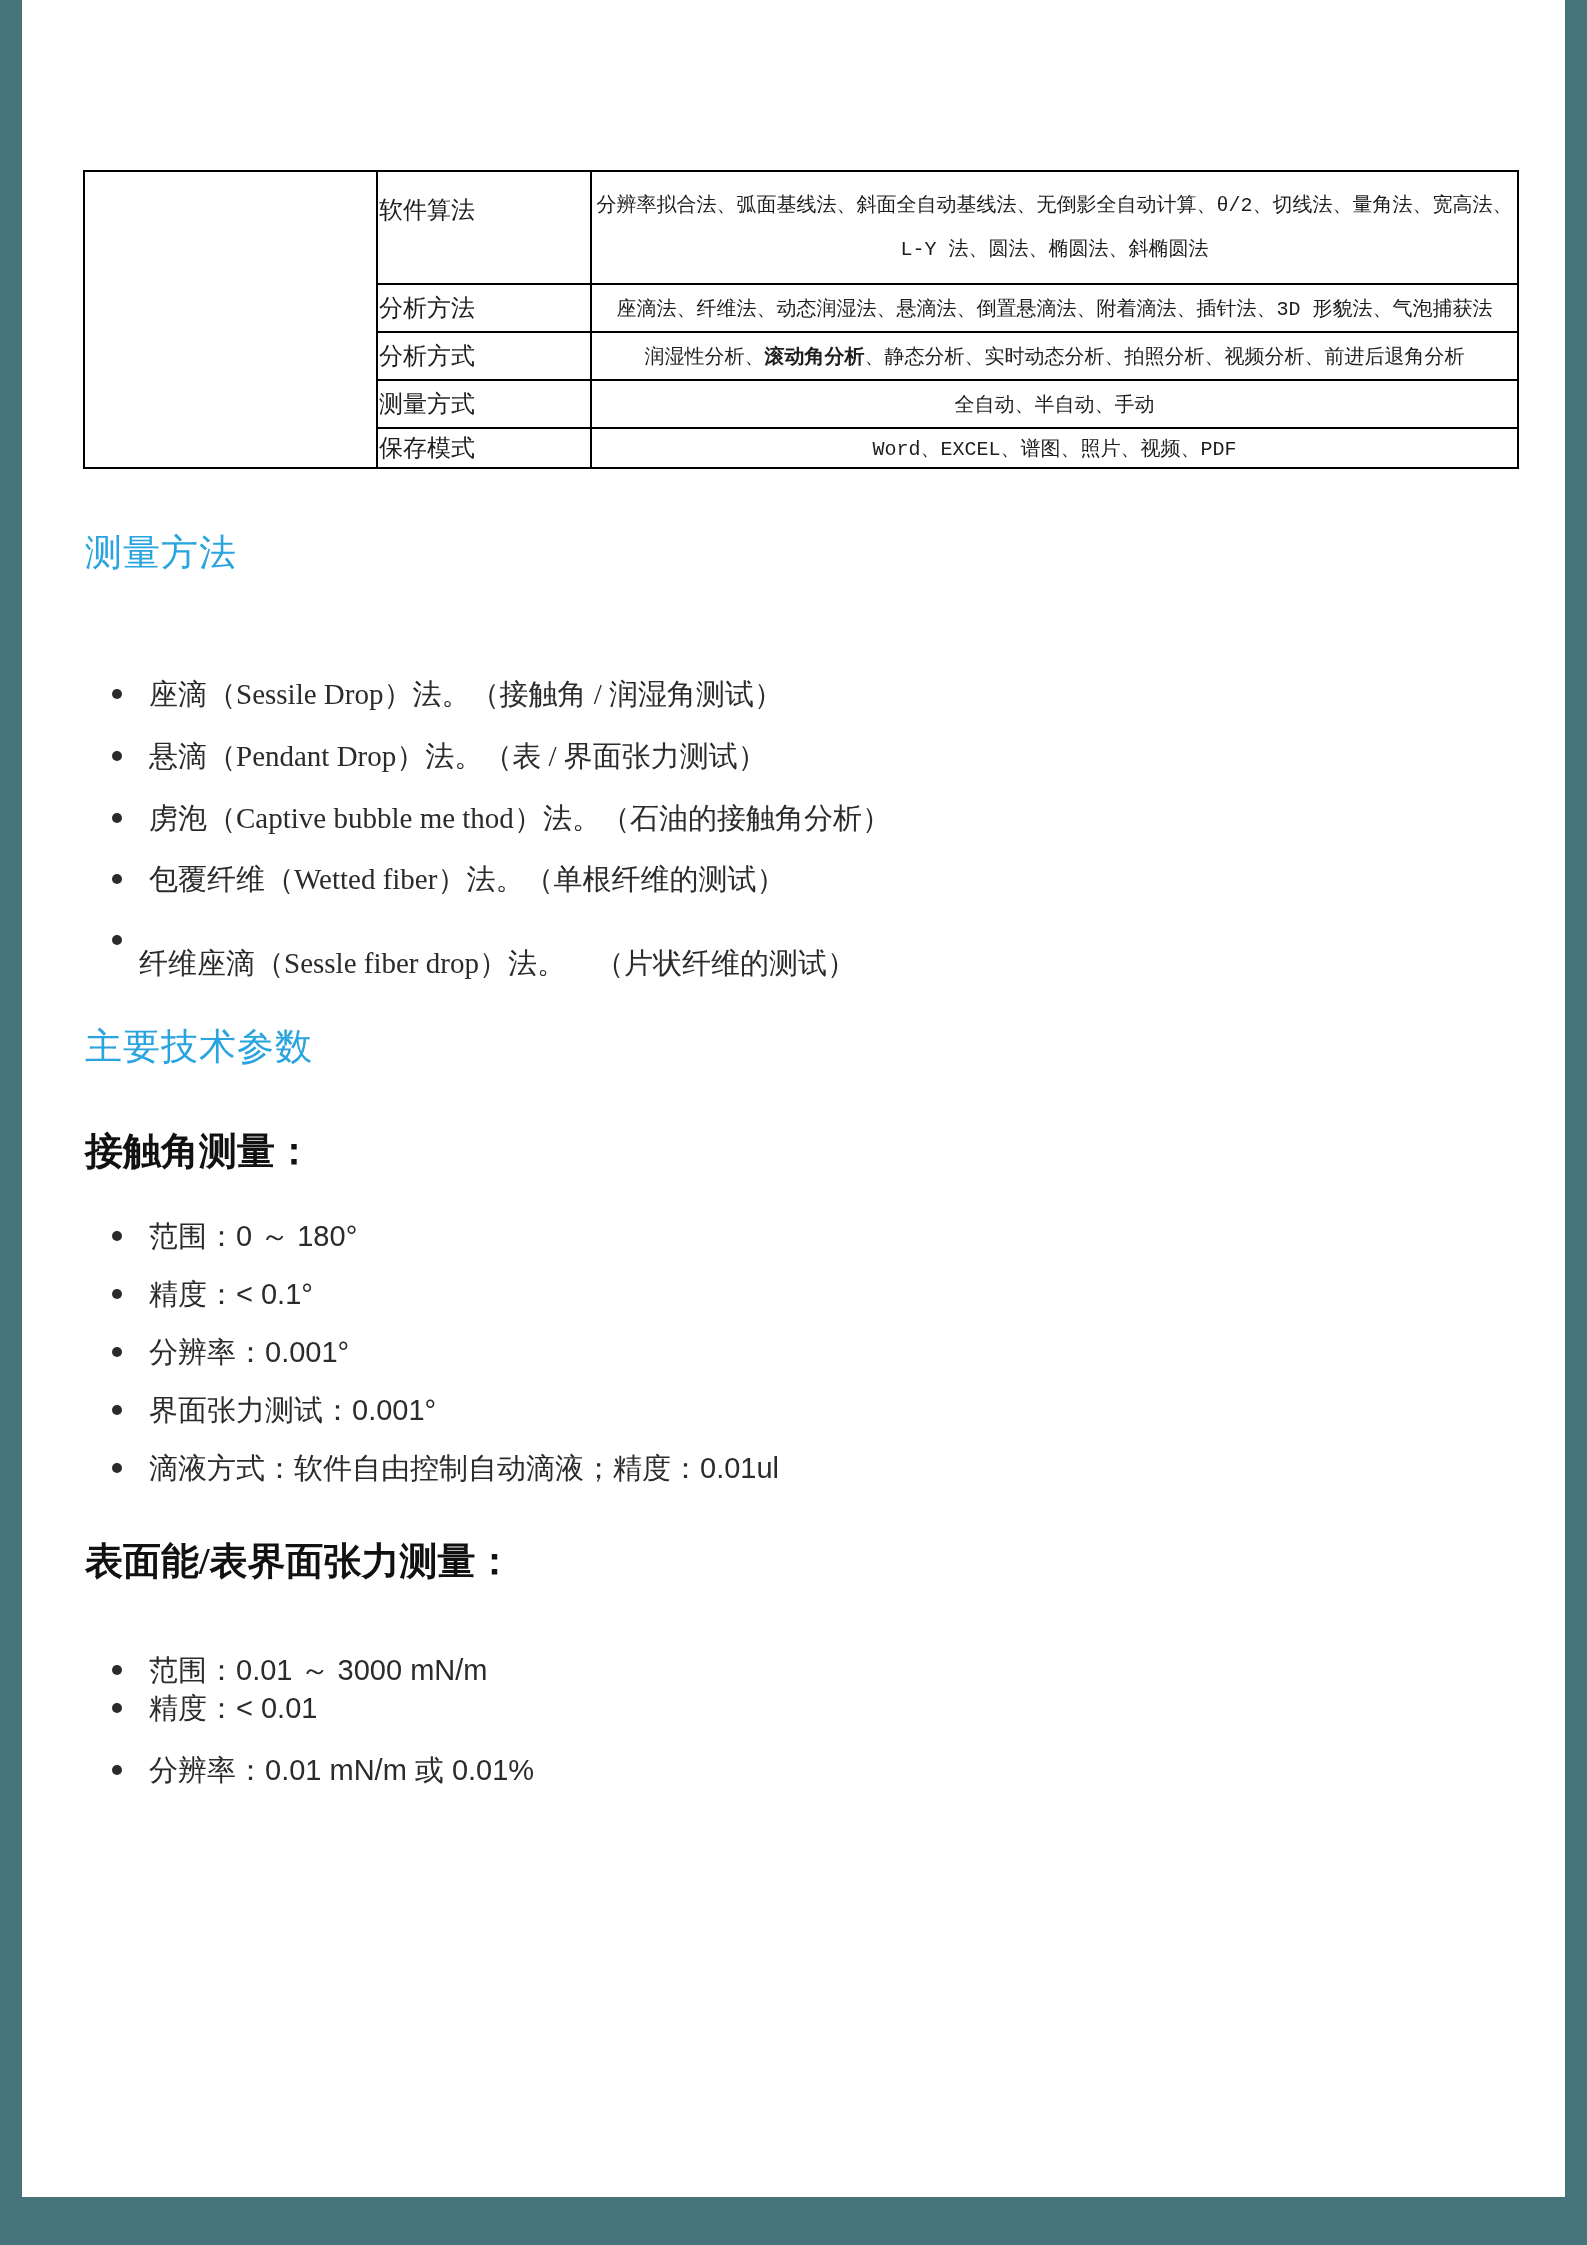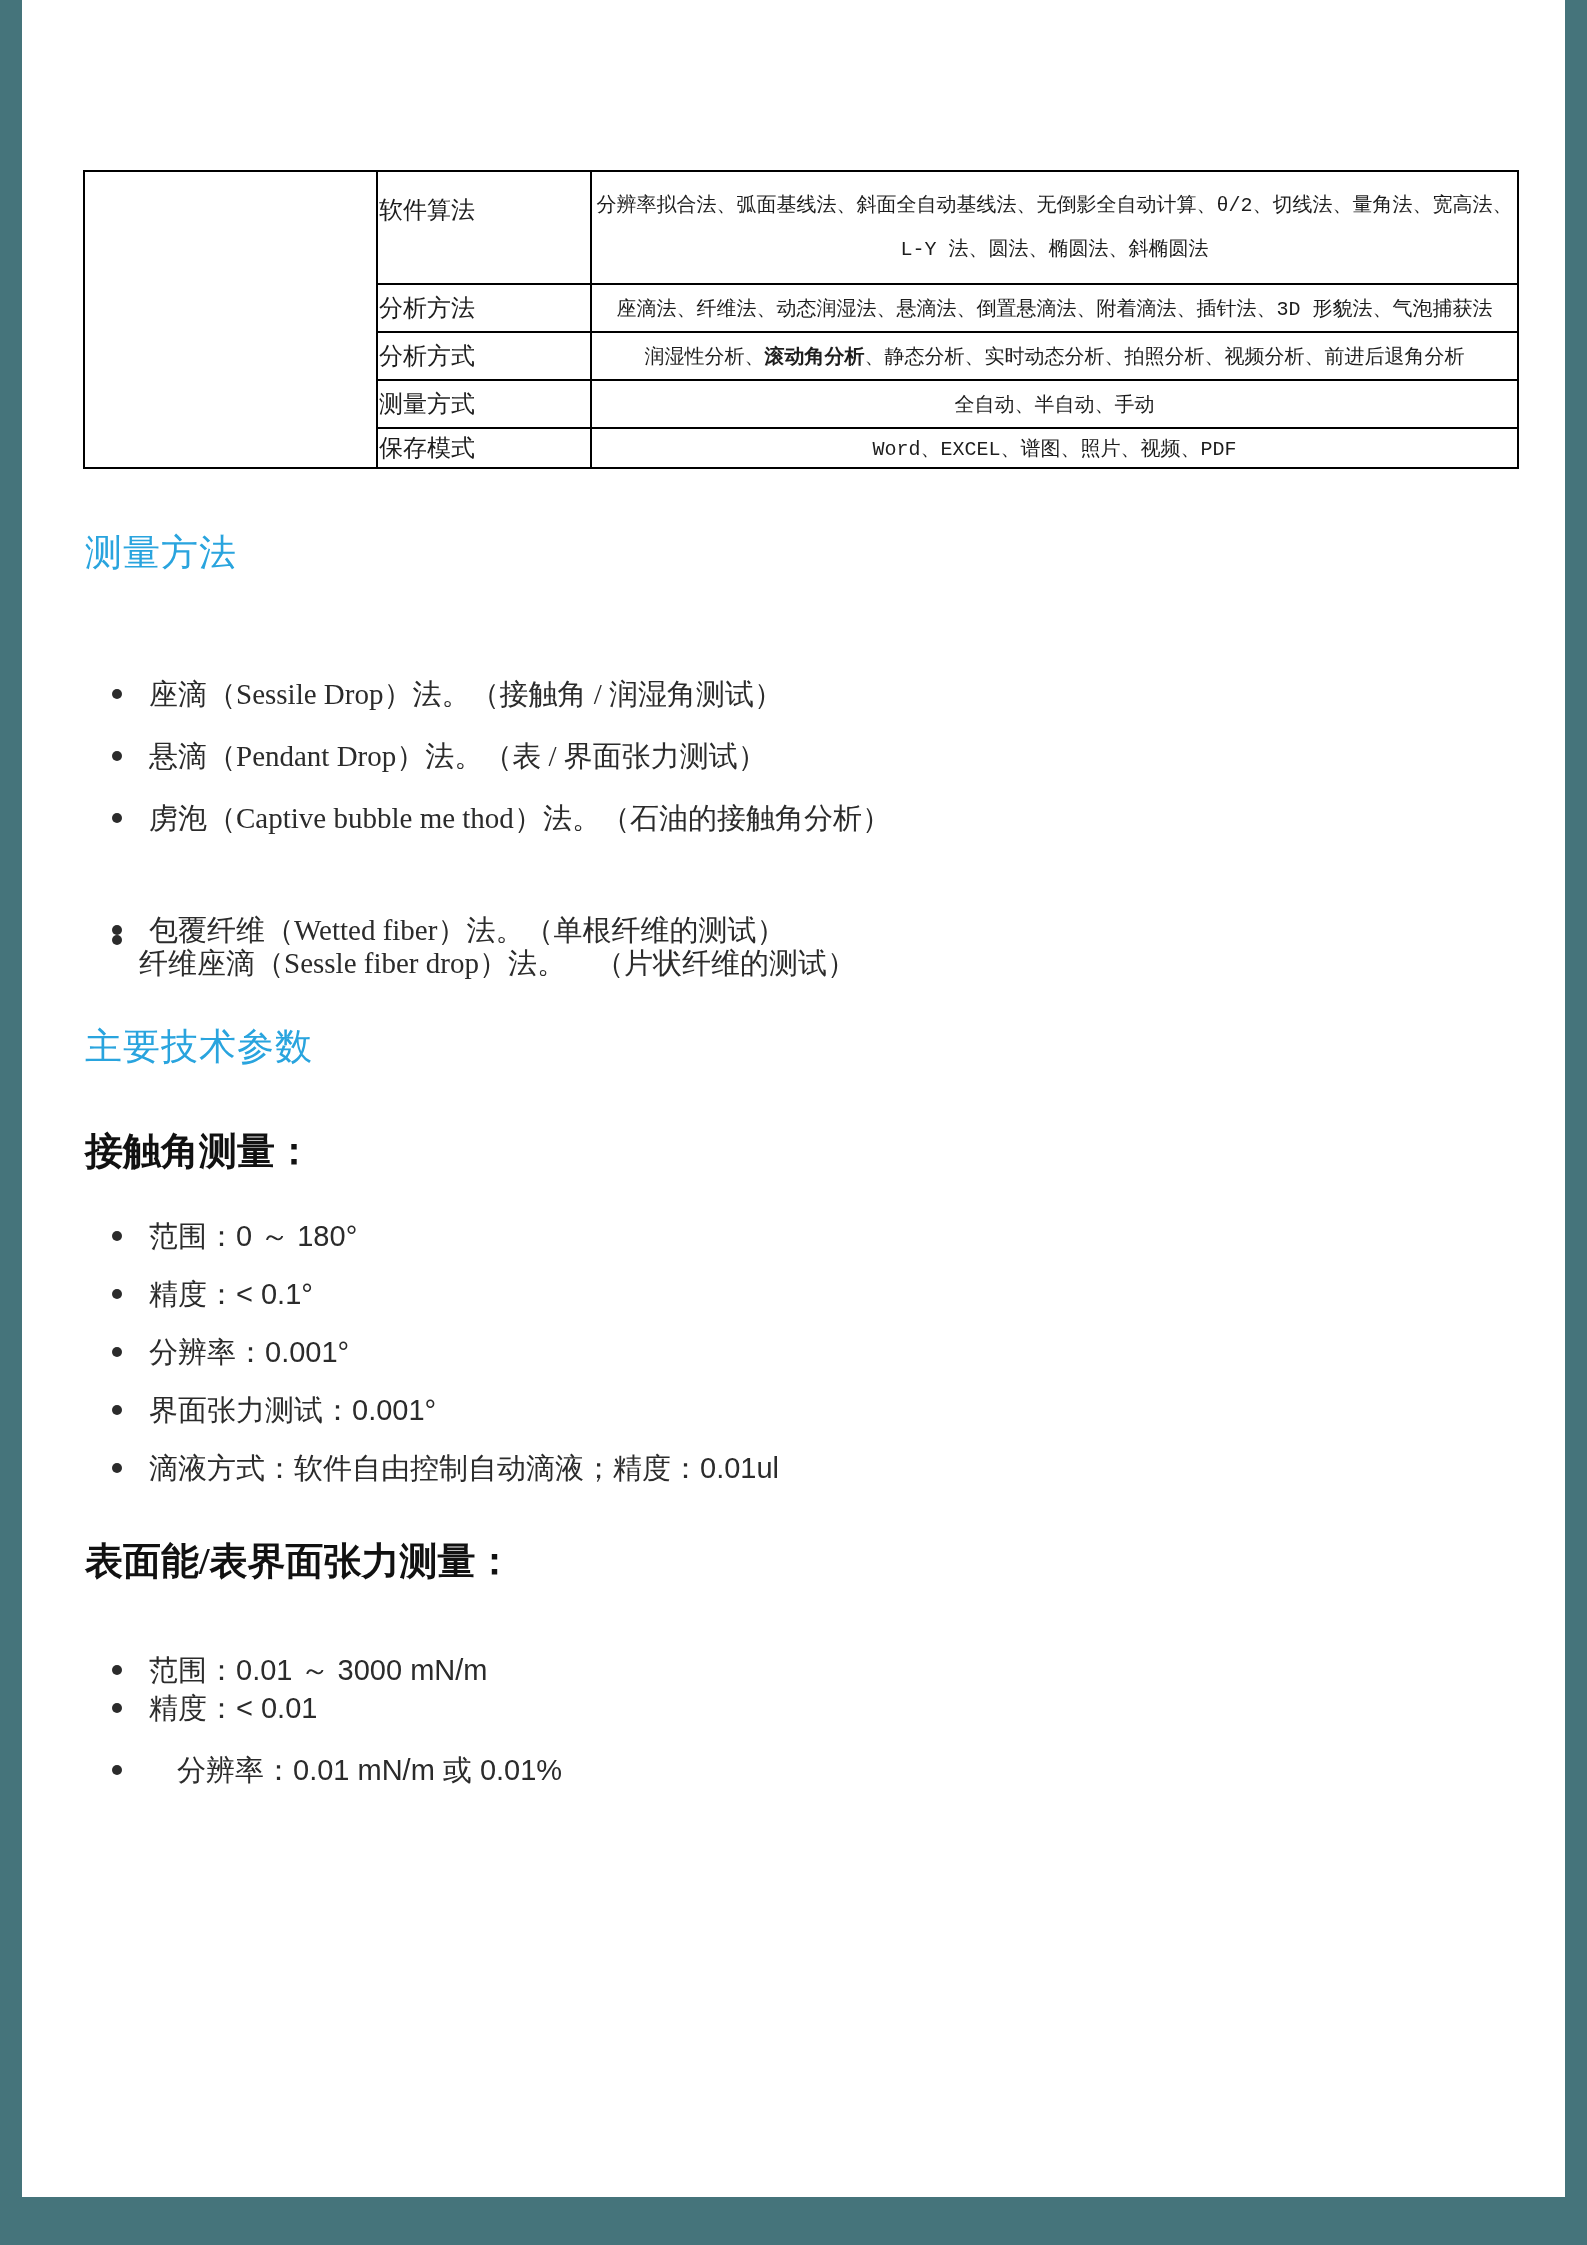--- a/index.html
+++ b/index.html
@@ -90,21 +90,21 @@
     <span class="bullet-text"><span>座滴（</span><span class="en">Sessile Drop</span><span>）法。（接触角 / 润湿角测试）</span></span>
   </div>
   <div class="bullet-item" style="top:738px;">
     <span class="dot"></span>
     <span class="bullet-text"><span>悬滴（</span><span class="en">Pendant Drop</span><span>）法。（表 / 界面张力测试）</span></span>
   </div>
   <div class="bullet-item" style="top:800px;">
     <span class="dot"></span>
     <span class="bullet-text"><span>虏泡（</span><span class="en">Captive bubble me thod</span><span>）法。（石油的接触角分析）</span></span>
   </div>
-  <div class="bullet-item" style="top:912px;">
+  <div class="bullet-item" style="top:861px;">
     <span class="dot"></span>
     <span class="bullet-text"><span>包覆纤维（</span><span class="en">Wetted fiber</span><span>）法。（单根纤维的测试）</span></span>
   </div>
   <div class="bullet-item" style="top:922px;flex-direction:column;">
     <span class="dot"></span>
     <span class="bullet-text"><span>纤维座滴（</span><span class="en">Sessle fiber drop</span><span>）法。　（片状纤维的测试）</span></span>
   </div>
 
   <div class="h-blue" style="top:1022px;">主要技术参数</div>
 
@@ -134,18 +134,18 @@
   <div class="h-black" style="top:1536px;">表面能/表界面张力测量：</div>
 
   <div class="bullet-item" style="top:1652px;">
     <span class="dot"></span>
     <span class="bullet-text"><span>范围：</span><span class="val">0.01 ～ 3000 mN/m</span></span>
   </div>
   <div class="bullet-item" style="top:1690px;">
     <span class="dot"></span>
     <span class="bullet-text"><span>精度：</span><span class="val">&lt; 0.01</span></span>
   </div>
-  <div class="bullet-item" style="top:1752px;gap:28px;">
+  <div class="bullet-item" style="top:1752px;">
     <span class="dot"></span>
     <span class="bullet-text"><span>分辨率：</span><span class="val">0.01 mN/m 或 0.01%</span></span>
   </div>
 
 </div>
 
 </body></html>

